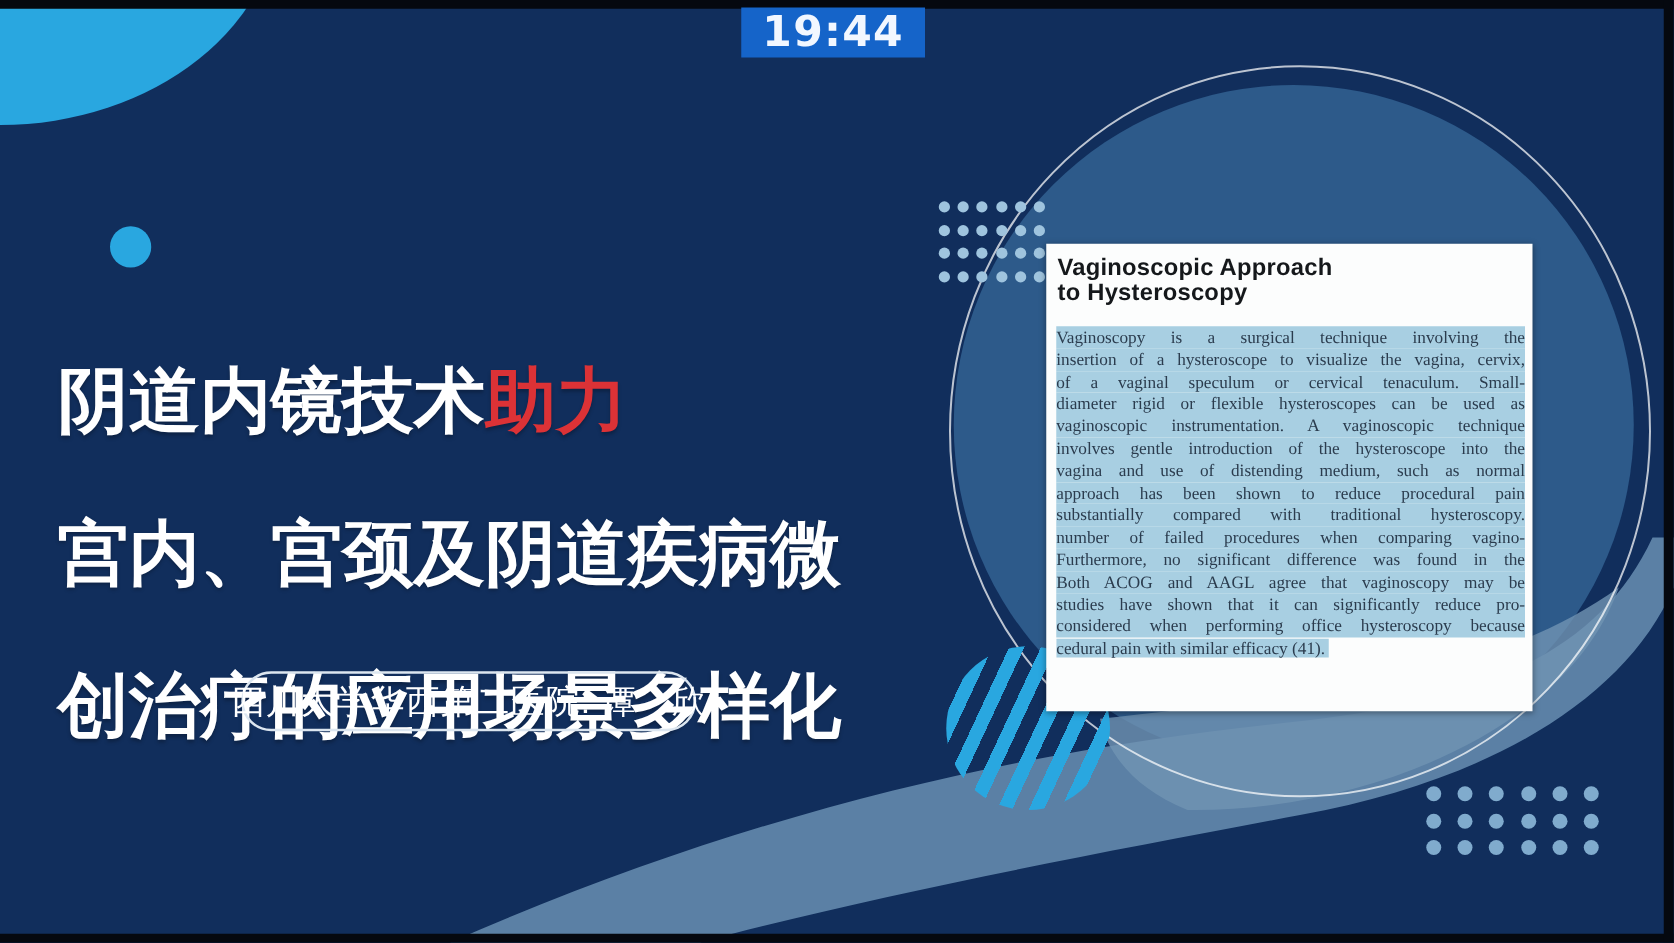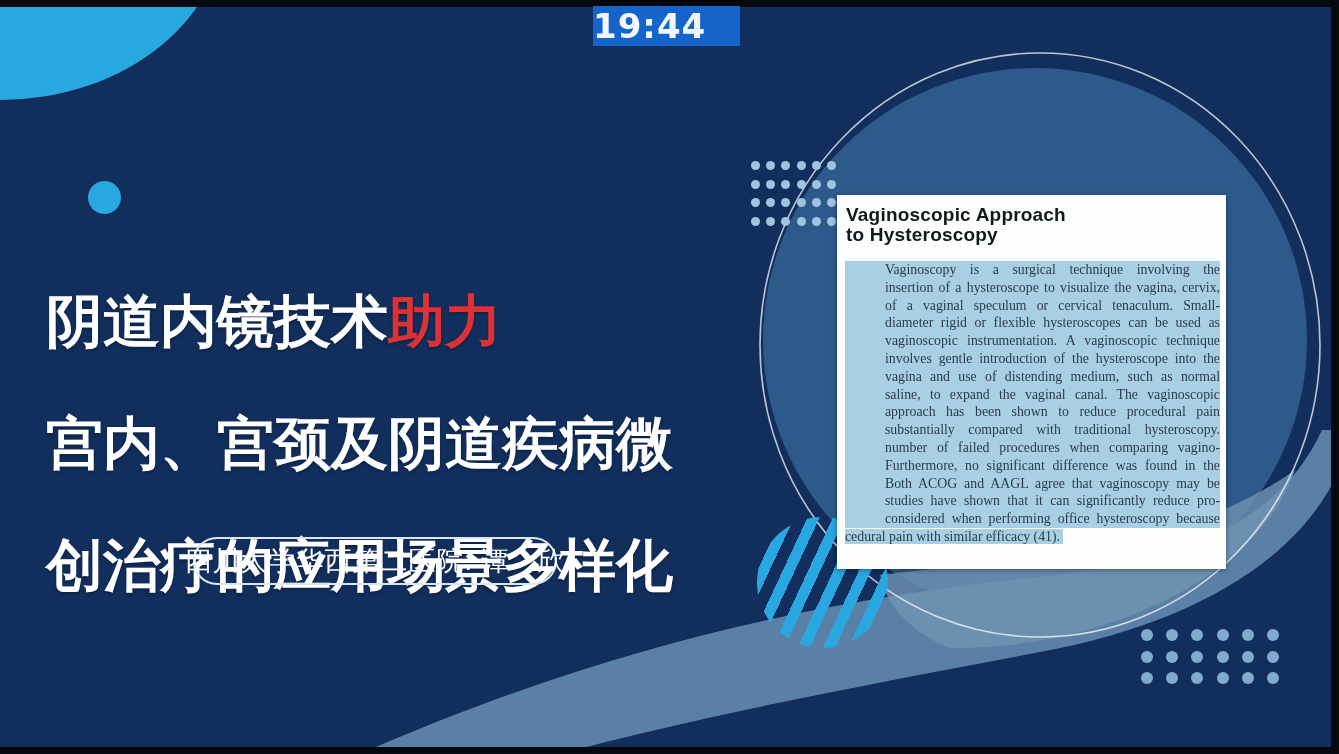--- a/index.html
+++ b/index.html
@@ -42,21 +42,21 @@
     font:700 19px/20px "Liberation Sans","DejaVu Sans",sans-serif;
     color:var(--paper-title-color,#15181b);margin:2px 0 16px 1px;letter-spacing:.2px;
   }
   .paper-body{width:100%;}
   .pline{
     font-family:"Liberation Serif","DejaVu Serif",serif;
     font-size:13.8px;line-height:17.8px;height:17.8px;overflow:hidden;
     color:var(--paper-text,#2b3c4e);
     text-align:justify;text-align-last:justify;
   }
-  .pline.hl{background:var(--highlight,#a8cfe2);padding-left:40px;}
+  .pline.hl{background:var(--highlight,#a8cfe2);}
   .pline.last{text-align-last:left;}
   .pline.last .hl-span{background:var(--highlight,#a8cfe2);padding-right:3px;}
 
   .main-title{position:absolute;left:46px;top:238px;z-index:5;}
   .t-line{
     font-size:57px;line-height:78px;font-weight:700;color:var(--title-white,#ffffff);
     white-space:nowrap;text-shadow:0 2px 3px rgba(0,0,0,.25);margin-top:44px;
   }
   .t-red{color:var(--title-red,#dc3236);}
 
@@ -71,21 +71,21 @@
   }
 
   .strip{position:absolute;background:var(--edge-black,#05080f);z-index:6;}
   .strip.top{left:0;top:0;width:1339px;height:7px;}
   .strip.bottom{left:0;top:747px;width:1339px;height:7px;}
   .strip.right{left:1331px;top:0;width:8px;height:754px;}
 
   .timer{
     position:absolute;left:593px;top:6px;width:147px;height:40px;z-index:7;
     background:var(--timer-blue,#1564c9);
-    display:flex;align-items:center;
+    display:flex;align-items:center;justify-content:center;
   }
   .timer span{
     color:var(--timer-text,#f2f7ff);font-size:34px;font-weight:700;letter-spacing:1px;
     font-family:"DejaVu Sans","Liberation Sans",sans-serif;
   }
 </style>
 </head>
 <body>
 
 <div class="stage">
@@ -158,21 +158,20 @@
       <span>to Hysteroscopy</span>
     </div>
     <div class="paper-body">
         <div class="pline hl">Vaginoscopy is a surgical technique involving the</div>
         <div class="pline hl">insertion of a hysteroscope to visualize the vagina, cervix,</div>
         <div class="pline hl">of a vaginal speculum or cervical tenaculum. Small-</div>
         <div class="pline hl">diameter rigid or flexible hysteroscopes can be used as</div>
         <div class="pline hl">vaginoscopic instrumentation. A vaginoscopic technique</div>
         <div class="pline hl">involves gentle introduction of the hysteroscope into the</div>
         <div class="pline hl">vagina and use of distending medium, such as normal</div>
-        <div class="pline hl">saline, to expand the vaginal canal. The vaginoscopic</div>
         <div class="pline hl">approach has been shown to reduce procedural pain</div>
         <div class="pline hl">substantially compared with traditional hysteroscopy.</div>
         <div class="pline hl">number of failed procedures when comparing vagino-</div>
         <div class="pline hl">Furthermore, no significant difference was found in the</div>
         <div class="pline hl">Both ACOG and AAGL agree that vaginoscopy may be</div>
         <div class="pline hl">studies have shown that it can significantly reduce pro-</div>
         <div class="pline hl">considered when performing office hysteroscopy because</div>
         <div class="pline last"><span class="hl-span">cedural pain with similar efficacy (41).</span></div>
       </div>
   </div>

